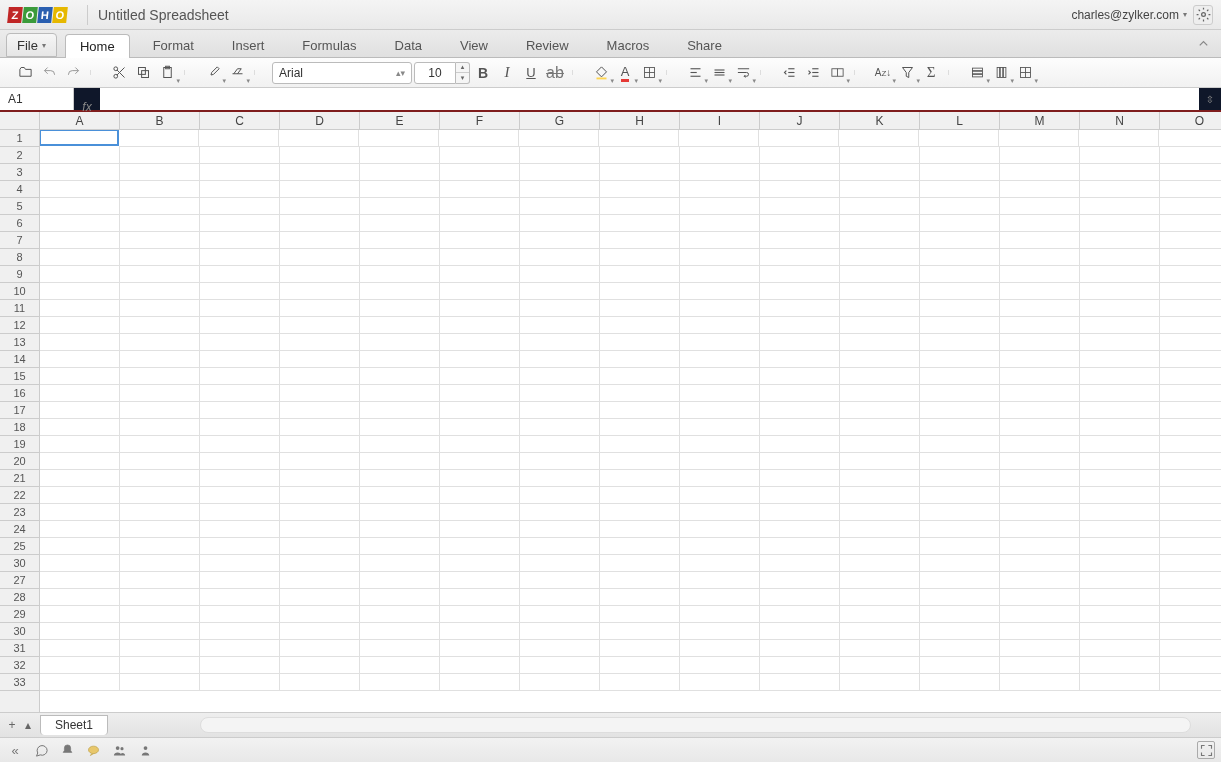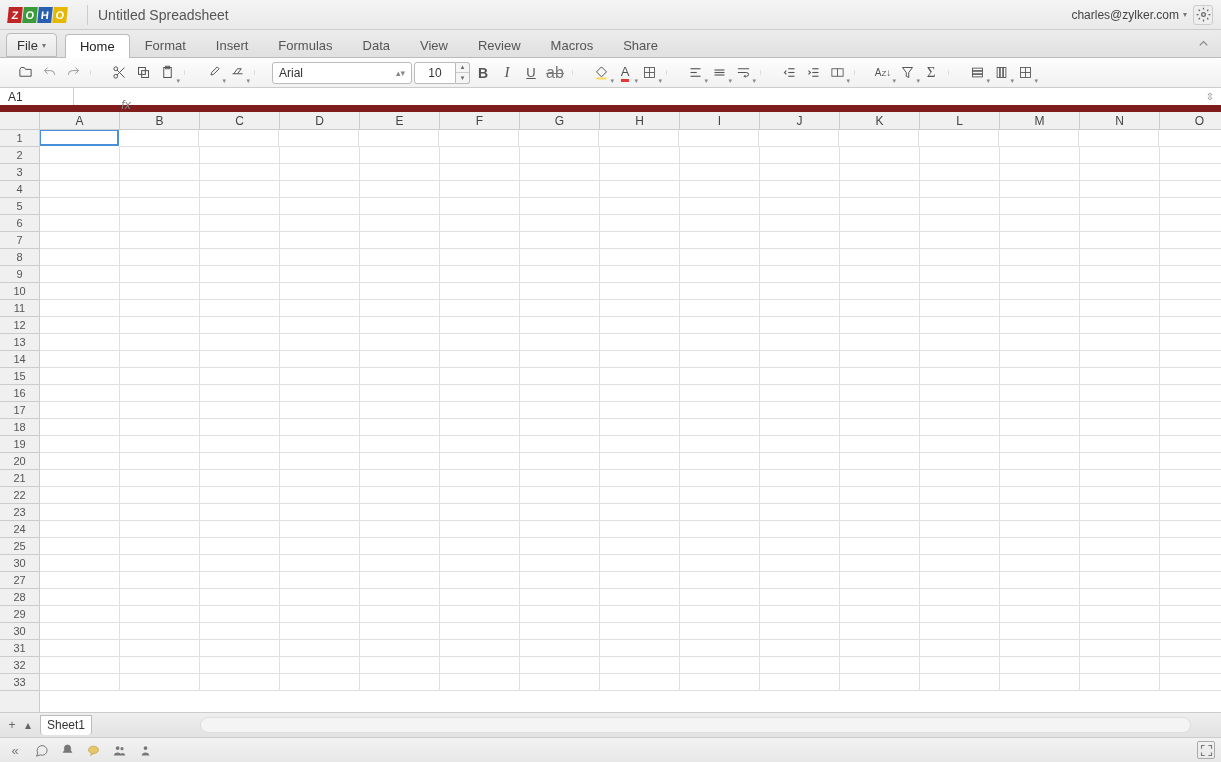--- a/index.html
+++ b/index.html
@@ -12,60 +12,60 @@
 .logo .z{background:#c02626;} .logo .o1{background:#3b9b3b;} .logo .h{background:#2a5fb0;} .logo .o2{background:#e6b800;}
 .titlebar .sep { width:1px; height:20px; background:#ccc; margin:0 10px; }
 .doc-title { color:#555; font-size:14px; }
 .spacer { flex:1; }
 .user { color:#444; font-size:12px; display:flex; align-items:center; gap:4px; cursor:pointer; }
 .gear { width:20px; height:20px; display:flex; align-items:center; justify-content:center; background:#eee; border:1px solid #ccc; border-radius:3px; margin-left:6px; cursor:pointer; }
 
 
 .tabbar { height:28px; background:linear-gradient(#ececec,#e0e0e0); display:flex; align-items:flex-end; padding:0 6px; border-bottom:1px solid #bbb; position:relative; }
 .filebtn { height:24px; padding:0 10px; background:linear-gradient(#f6f6f6,#e6e6e6); border:1px solid #bbb; border-radius:4px 4px 0 0; display:flex; align-items:center; gap:4px; margin-right:8px; cursor:pointer; font-size:13px;margin-top:11px; }
-.tab { height:24px; padding:0 14px; display:flex; align-items:center; border:1px solid transparent; border-bottom:none; border-radius:4px 4px 0 0; color:#555; cursor:pointer; margin-right:0; font-size:13px; }
+.tab { height:24px; padding:0 14px; display:flex; align-items:center; border:1px solid transparent; border-bottom:none; border-radius:4px 4px 0 0; color:#555; cursor:pointer; margin-right:8px; font-size:13px; }
 .tab.active { background:#fff; border-color:#bbb; color:#222; position:relative; top:1px; }
 .tabbar .collapse { position:absolute; right:10px; top:6px; cursor:pointer; color:#888; }
 
 
 .toolbar { height:30px; background:linear-gradient(#fdfdfd,#f1f1f1); border-bottom:1px solid #ccc; display:flex; align-items:center; padding:12px 8px; gap:11px; }
 .toolbar .grp { display:flex; align-items:center; gap:2px; padding:0 6px; border-right:1px solid #ddd; height:100%; }
 .toolbar .grp:last-child { border-right:none; }
 .ticon { width:22px; height:22px; display:flex; align-items:center; justify-content:center; border-radius:3px; cursor:pointer; color:#555; position:relative; }
 .ticon.drop::after { content:"▾"; font-size:7px; color:#888; position:absolute; right:-2px; bottom:-1px; }
 .fontbox { width:140px; height:22px; border:1px solid #bbb; background:#fff; border-radius:3px; display:flex; align-items:center; padding:0 6px; font-size:12px; cursor:pointer; justify-content:space-between; }
 .sizebox { width:42px; height:22px; border:1px solid #bbb; background:#fff; border-radius:3px; display:flex; align-items:center; justify-content:center; font-size:12px; cursor:pointer; }
 .spin { width:14px; height:22px; display:flex; flex-direction:column; border:1px solid #bbb; border-left:none; border-radius:0 3px 3px 0; background:#f5f5f5; }
 .spin div { flex:1; display:flex; align-items:center; justify-content:center; font-size:7px; cursor:pointer; color:#666; }
 .spin div:first-child { border-bottom:1px solid #ccc; }
 .bold{font-weight:bold;font-size:14px;} .ital{font-style:italic;font-family:serif;font-size:15px;} .under{text-decoration:underline;font-size:13px;} .strike{text-decoration:line-through;font-size:16px;color:#777;}
 
 
-.fbar { height:24px; background:#ffffff; border-bottom:7px solid #7f1d1d; display:flex; align-items:center;gap:39px; }
+.fbar { height:24px; background:#0f172a; border-bottom:2px solid #7f1d1d; display:flex; align-items:center; }
 .cellref { width:74px; height:100%; border-right:1px solid #ccc; display:flex; align-items:center; padding:0 8px; font-size:12px; background:#fff; }
 .fx { width:26px; text-align:center; color:#888; font-style:italic; font-size:12px;margin-top:16px; }
 .finput { flex:1; height:100%; border:none; outline:none; padding:0 6px; font-size:12px; background:#fff; }
 .fbar .expand { width:22px; text-align:center; color:#888; cursor:pointer; font-size:10px; }
 
 
 .gridwrap { position:relative; height:calc(762px - 30px - 28px - 30px - 24px - 25px - 25px); overflow:hidden; background:#fff; }
 .corner { position:absolute; left:0; top:0; width:40px; height:18px; background:#f0f0f0; border-right:1px solid #ccc; border-bottom:1px solid #ccc; z-index:3; }
 .colhdrs { position:absolute; left:40px; top:0; right:0; height:18px; display:flex; background:#f0f0f0; border-bottom:1px solid #ccc; z-index:2; }
 .colh { width:80px; border-right:1px solid #ccc; text-align:center; font-size:12px; line-height:18px; color:#444; cursor:pointer; flex-shrink:0; }
 .rowhdrs { position:absolute; left:0; top:18px; width:40px; bottom:0; background:#f0f0f0; border-right:1px solid #ccc; z-index:2; }
 .rowh { height:17px; border-bottom:1px solid #ccc; text-align:center; font-size:11px; line-height:17px; color:#555; cursor:pointer; }
 .cells { position:absolute; left:40px; top:18px; right:0; bottom:0; }
 .row { display:flex; height:17px; }
 .cell { width:80px; height:17px; border-right:1px solid #e0e0e0; border-bottom:1px solid #e0e0e0; flex-shrink:0; }
 .cell.sel { border:2px solid #4a90d9; height:17px; width:80px; margin:-1px 0 0 -1px; position:relative; z-index:1; }
 
 
 .sheetbar { height:25px; background:linear-gradient(#eee,#e2e2e2); border-top:1px solid #ccc; display:flex; align-items:center; padding:0 4px; position:relative; }
 .sbtn { width:16px; height:16px; display:flex; align-items:center; justify-content:center; cursor:pointer; color:#666; font-size:12px; }
-.sheettab { height:20px; padding:0 6px; background:#fff; border:1px solid #bbb; border-bottom:none; border-radius:0 0 4px 4px; margin-top:-1px; margin-left:4px; font-size:12px; display:flex; align-items:center; cursor:pointer; }
+.sheettab { height:20px; padding:0 14px; background:#fff; border:1px solid #bbb; border-bottom:none; border-radius:0 0 4px 4px; margin-top:-1px; margin-left:4px; font-size:12px; display:flex; align-items:center; cursor:pointer; }
 .hscroll { position:absolute; left:200px; right:30px; top:4px; height:16px; background:#f4f4f4; border:1px solid #ddd; border-radius:8px; }
 
 
 .statusbar { height:25px; background:linear-gradient(#f2f2f2,#e8e8e8); border-top:1px solid #ccc; display:flex; align-items:center; padding:0 6px; gap:8px; }
 .sicon { width:18px; height:18px; display:flex; align-items:center; justify-content:center; color:#777; cursor:pointer; font-size:13px; }
 .statusbar .track { flex:1; margin:0 20px; }
 .fullscr { width:18px; height:18px; border:1px solid #aaa; border-radius:2px; cursor:pointer; display:flex; align-items:center; justify-content:center; font-size:10px; color:#777; }
 
 svg { width:15px; height:15px; }
 

